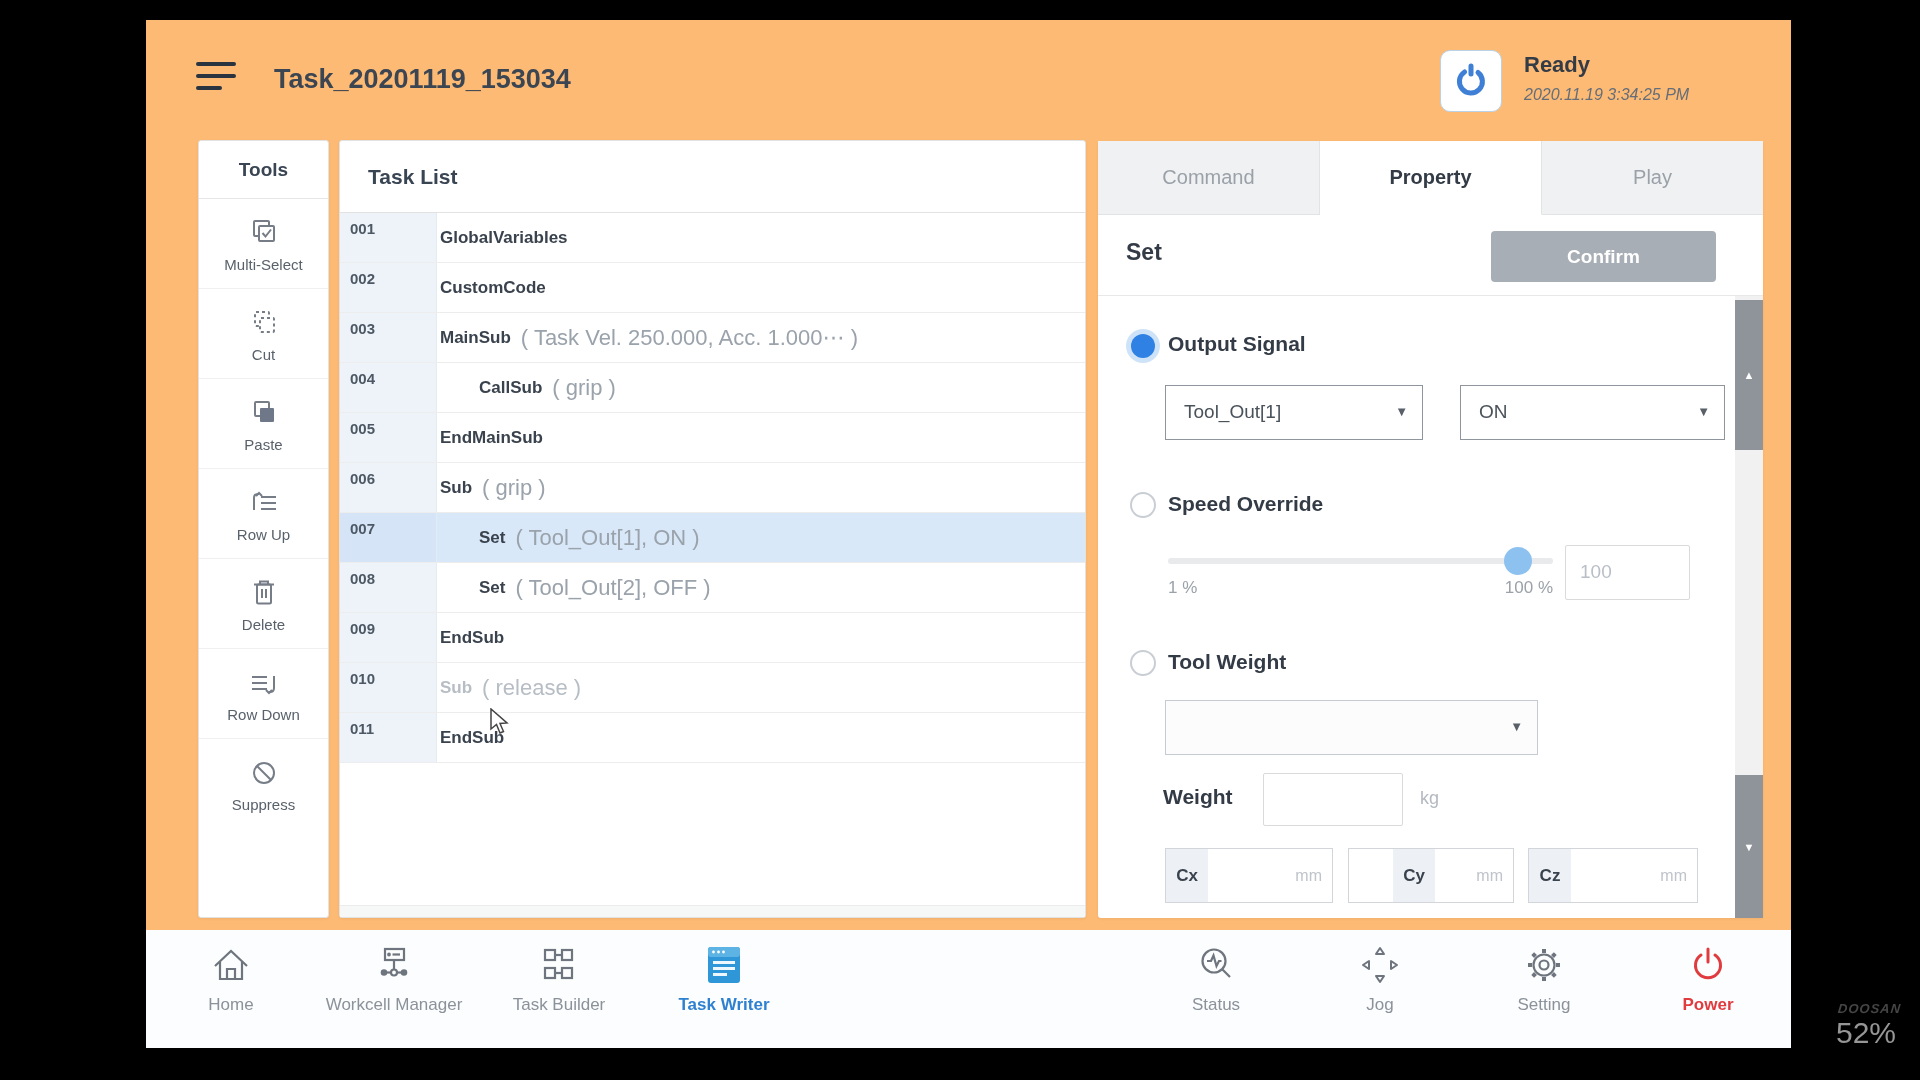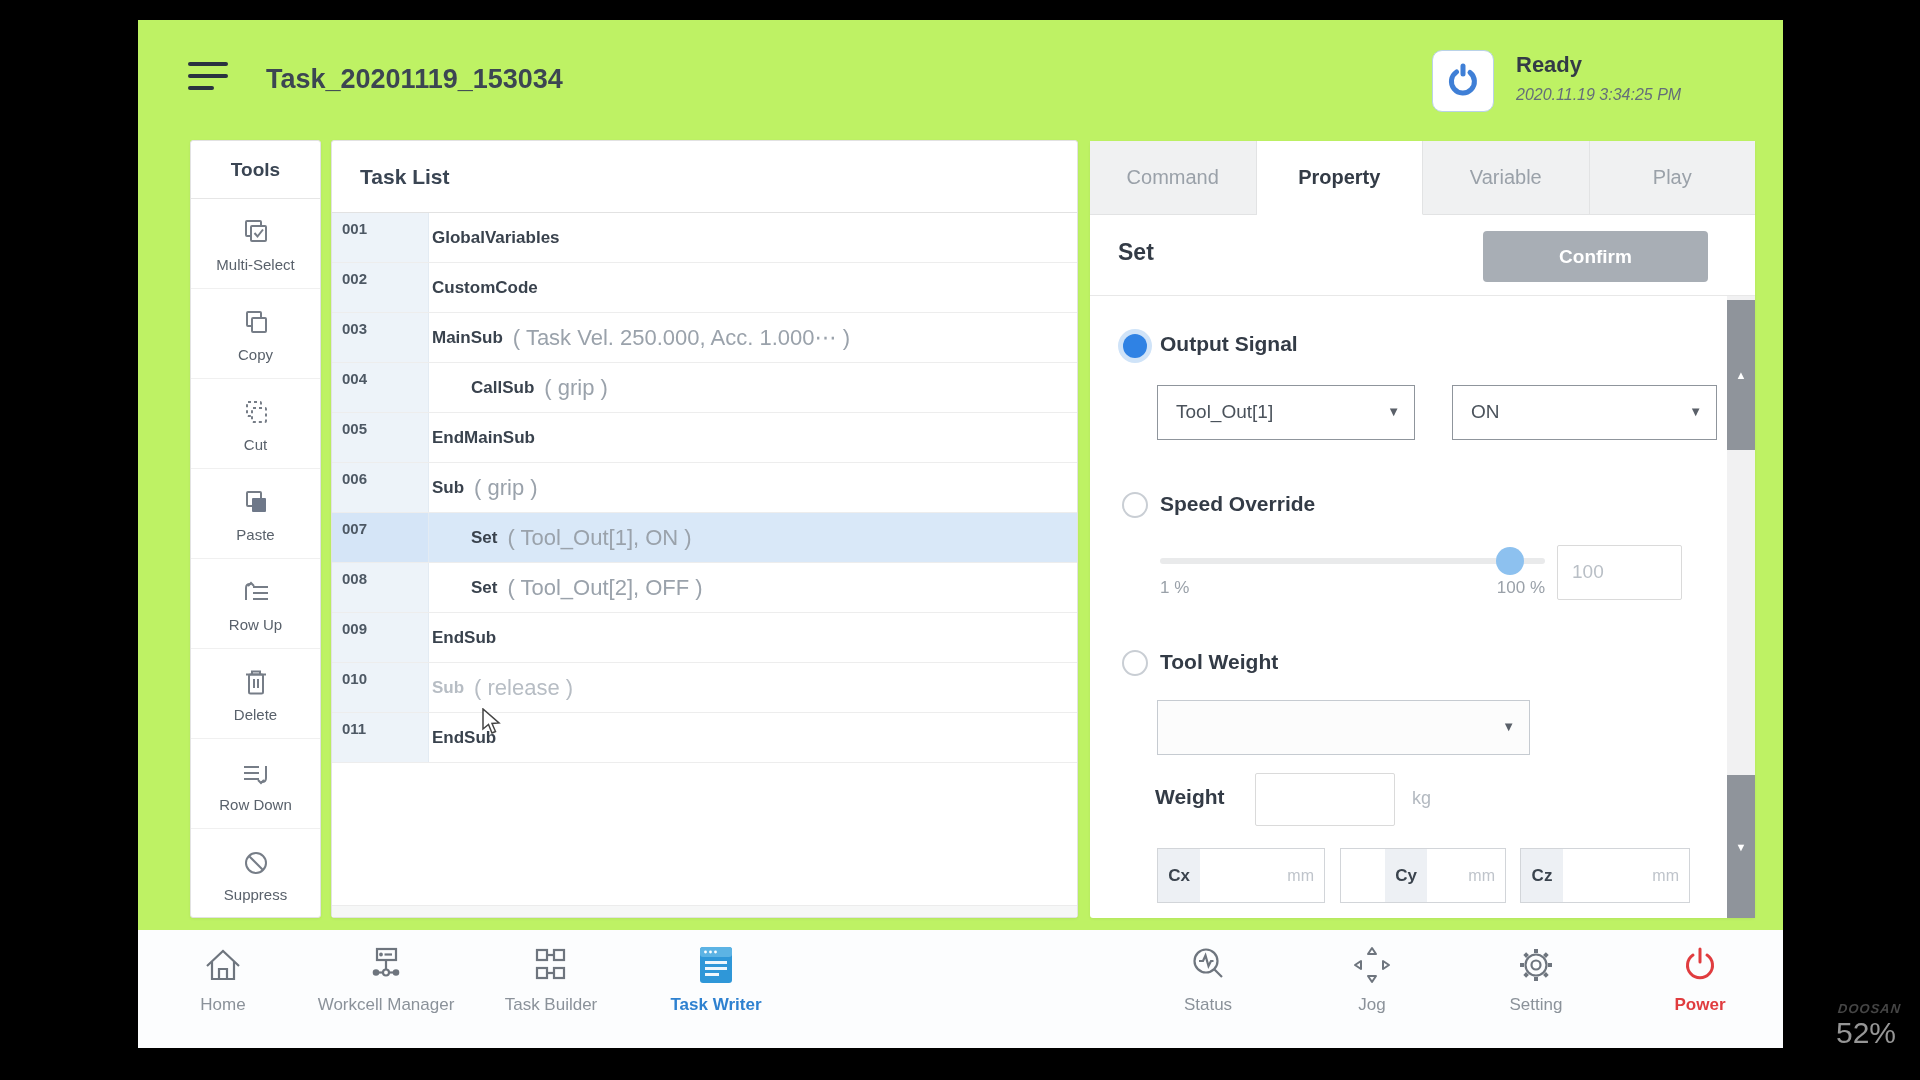--- a/index.html
+++ b/index.html
@@ -1,19 +1,19 @@
 <!DOCTYPE html>
 <html><head>
 <meta charset="utf-8">
 <style>
   * { box-sizing: border-box; margin: 0; padding: 0; }
   html,body { width:1920px; height:1080px; background:#000; overflow:hidden;
               font-family:"Liberation Sans", sans-serif; }
-  .stage { position:absolute; left:138px; top:20px; width:1645px; height:1028px;
-           background:#bef264; }
+  .stage { position:absolute; left:146px; top:20px; width:1645px; height:1028px;
+           background:#fdba74; }
 
   
   .hamburger { position:absolute; left:50px; top:42px; width:46px; height:38px; cursor:pointer; }
   .hamburger .bar { height:4px; background:#2a3340; border-radius:2px; margin-bottom:8px; width:40px; }
   .hamburger .bar.short { width:26px; margin-bottom:0; }
   .page-title { position:absolute; left:128px; top:44px; font-size:27px; font-weight:bold; color:#3c4652; }
   .status-box { position:absolute; left:1294px; top:30px; width:62px; height:62px; background:#fff;
                 border:1.5px solid #b9d2e8; border-radius:10px; display:flex; align-items:center; justify-content:center; }
   .status-ready { position:absolute; left:1378px; top:32px; font-size:22px; font-weight:bold; color:#333b46; }
   .status-time  { position:absolute; left:1378px; top:66px; font-size:16px; color:#646d79;font-style:italic; }
@@ -138,27 +138,20 @@
     <div class="tool-item">
       <svg width="36" height="36" viewBox="0 0 36 36" fill="none" stroke="#767d87" stroke-width="2">
         <rect x="8" y="6" width="15" height="15" rx="1"></rect>
         <rect x="13" y="11" width="15" height="15" rx="1" fill="#fff"></rect>
         <polyline points="16.5,18 19.5,21.5 25,14.5"></polyline>
       </svg>
       <div class="lbl">Multi-Select</div>
     </div>
     <div class="tool-item">
       <svg width="36" height="36" viewBox="0 0 36 36" fill="none" stroke="#767d87" stroke-width="2">
-        <rect x="9" y="7" width="14" height="14" rx="1"></rect>
-        <rect x="14" y="13" width="14" height="14" rx="1" fill="#fff"></rect>
-      </svg>
-      <div class="lbl">Copy</div>
-    </div>
-    <div class="tool-item">
-      <svg width="36" height="36" viewBox="0 0 36 36" fill="none" stroke="#767d87" stroke-width="2">
         <rect x="9" y="7" width="14" height="14" rx="1" stroke-dasharray="3 3"></rect>
         <rect x="14" y="13" width="14" height="14" rx="1" fill="#fff" stroke-dasharray="3 3"></rect>
       </svg>
       <div class="lbl">Cut</div>
     </div>
     <div class="tool-item">
       <svg width="36" height="36" viewBox="0 0 36 36">
         <rect x="9" y="7" width="14" height="14" rx="1" fill="none" stroke="#767d87" stroke-width="2"></rect>
         <rect x="14" y="13" width="14" height="14" rx="1" fill="#6e7889"></rect>
       </svg>
@@ -284,21 +277,20 @@
         </div>
     </div>
 
     <div class="task-hscroll"></div>
   </div>
 
   <div class="card rpanel">
     <div class="tabs">
       <div class="tab">Command</div>
       <div class="tab active">Property</div>
-      <div class="tab">Variable</div>
       <div class="tab">Play</div>
     </div>
 
     <div class="cmd-header">
       <div class="cmd-name">Set</div>
       <button class="confirm-btn">Confirm</button>
     </div>
 
     <div class="pbody">
 

